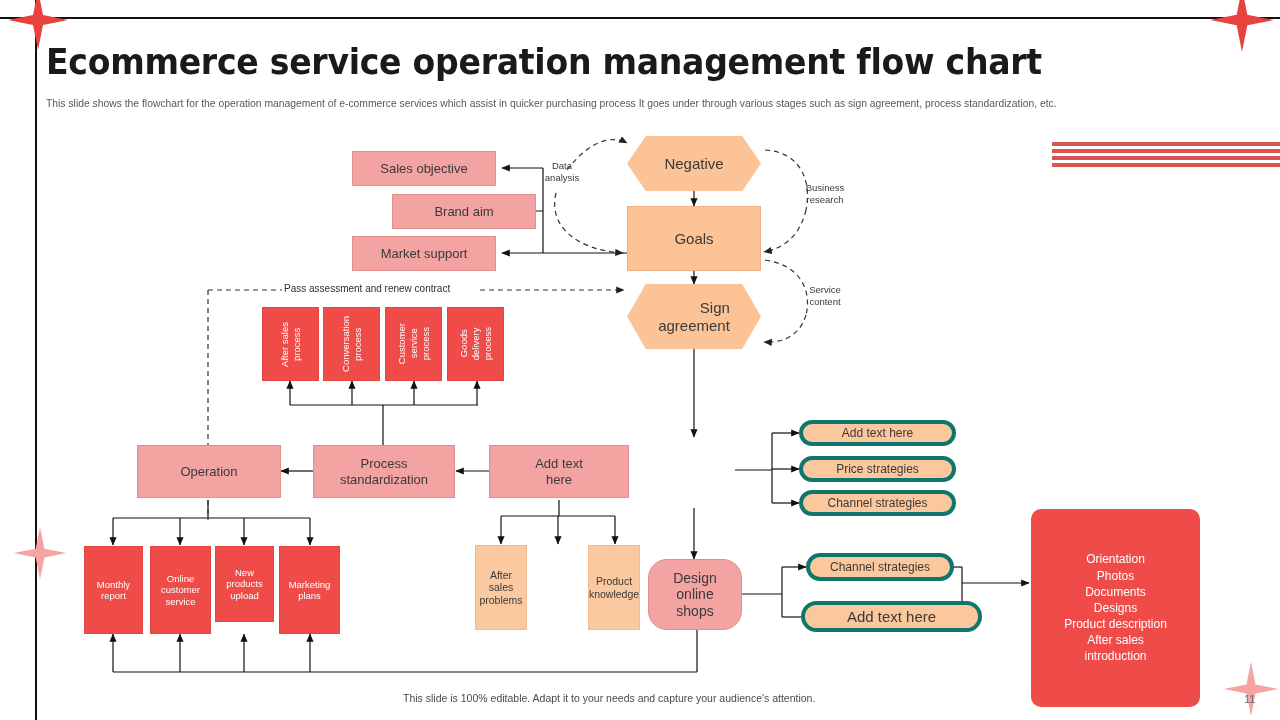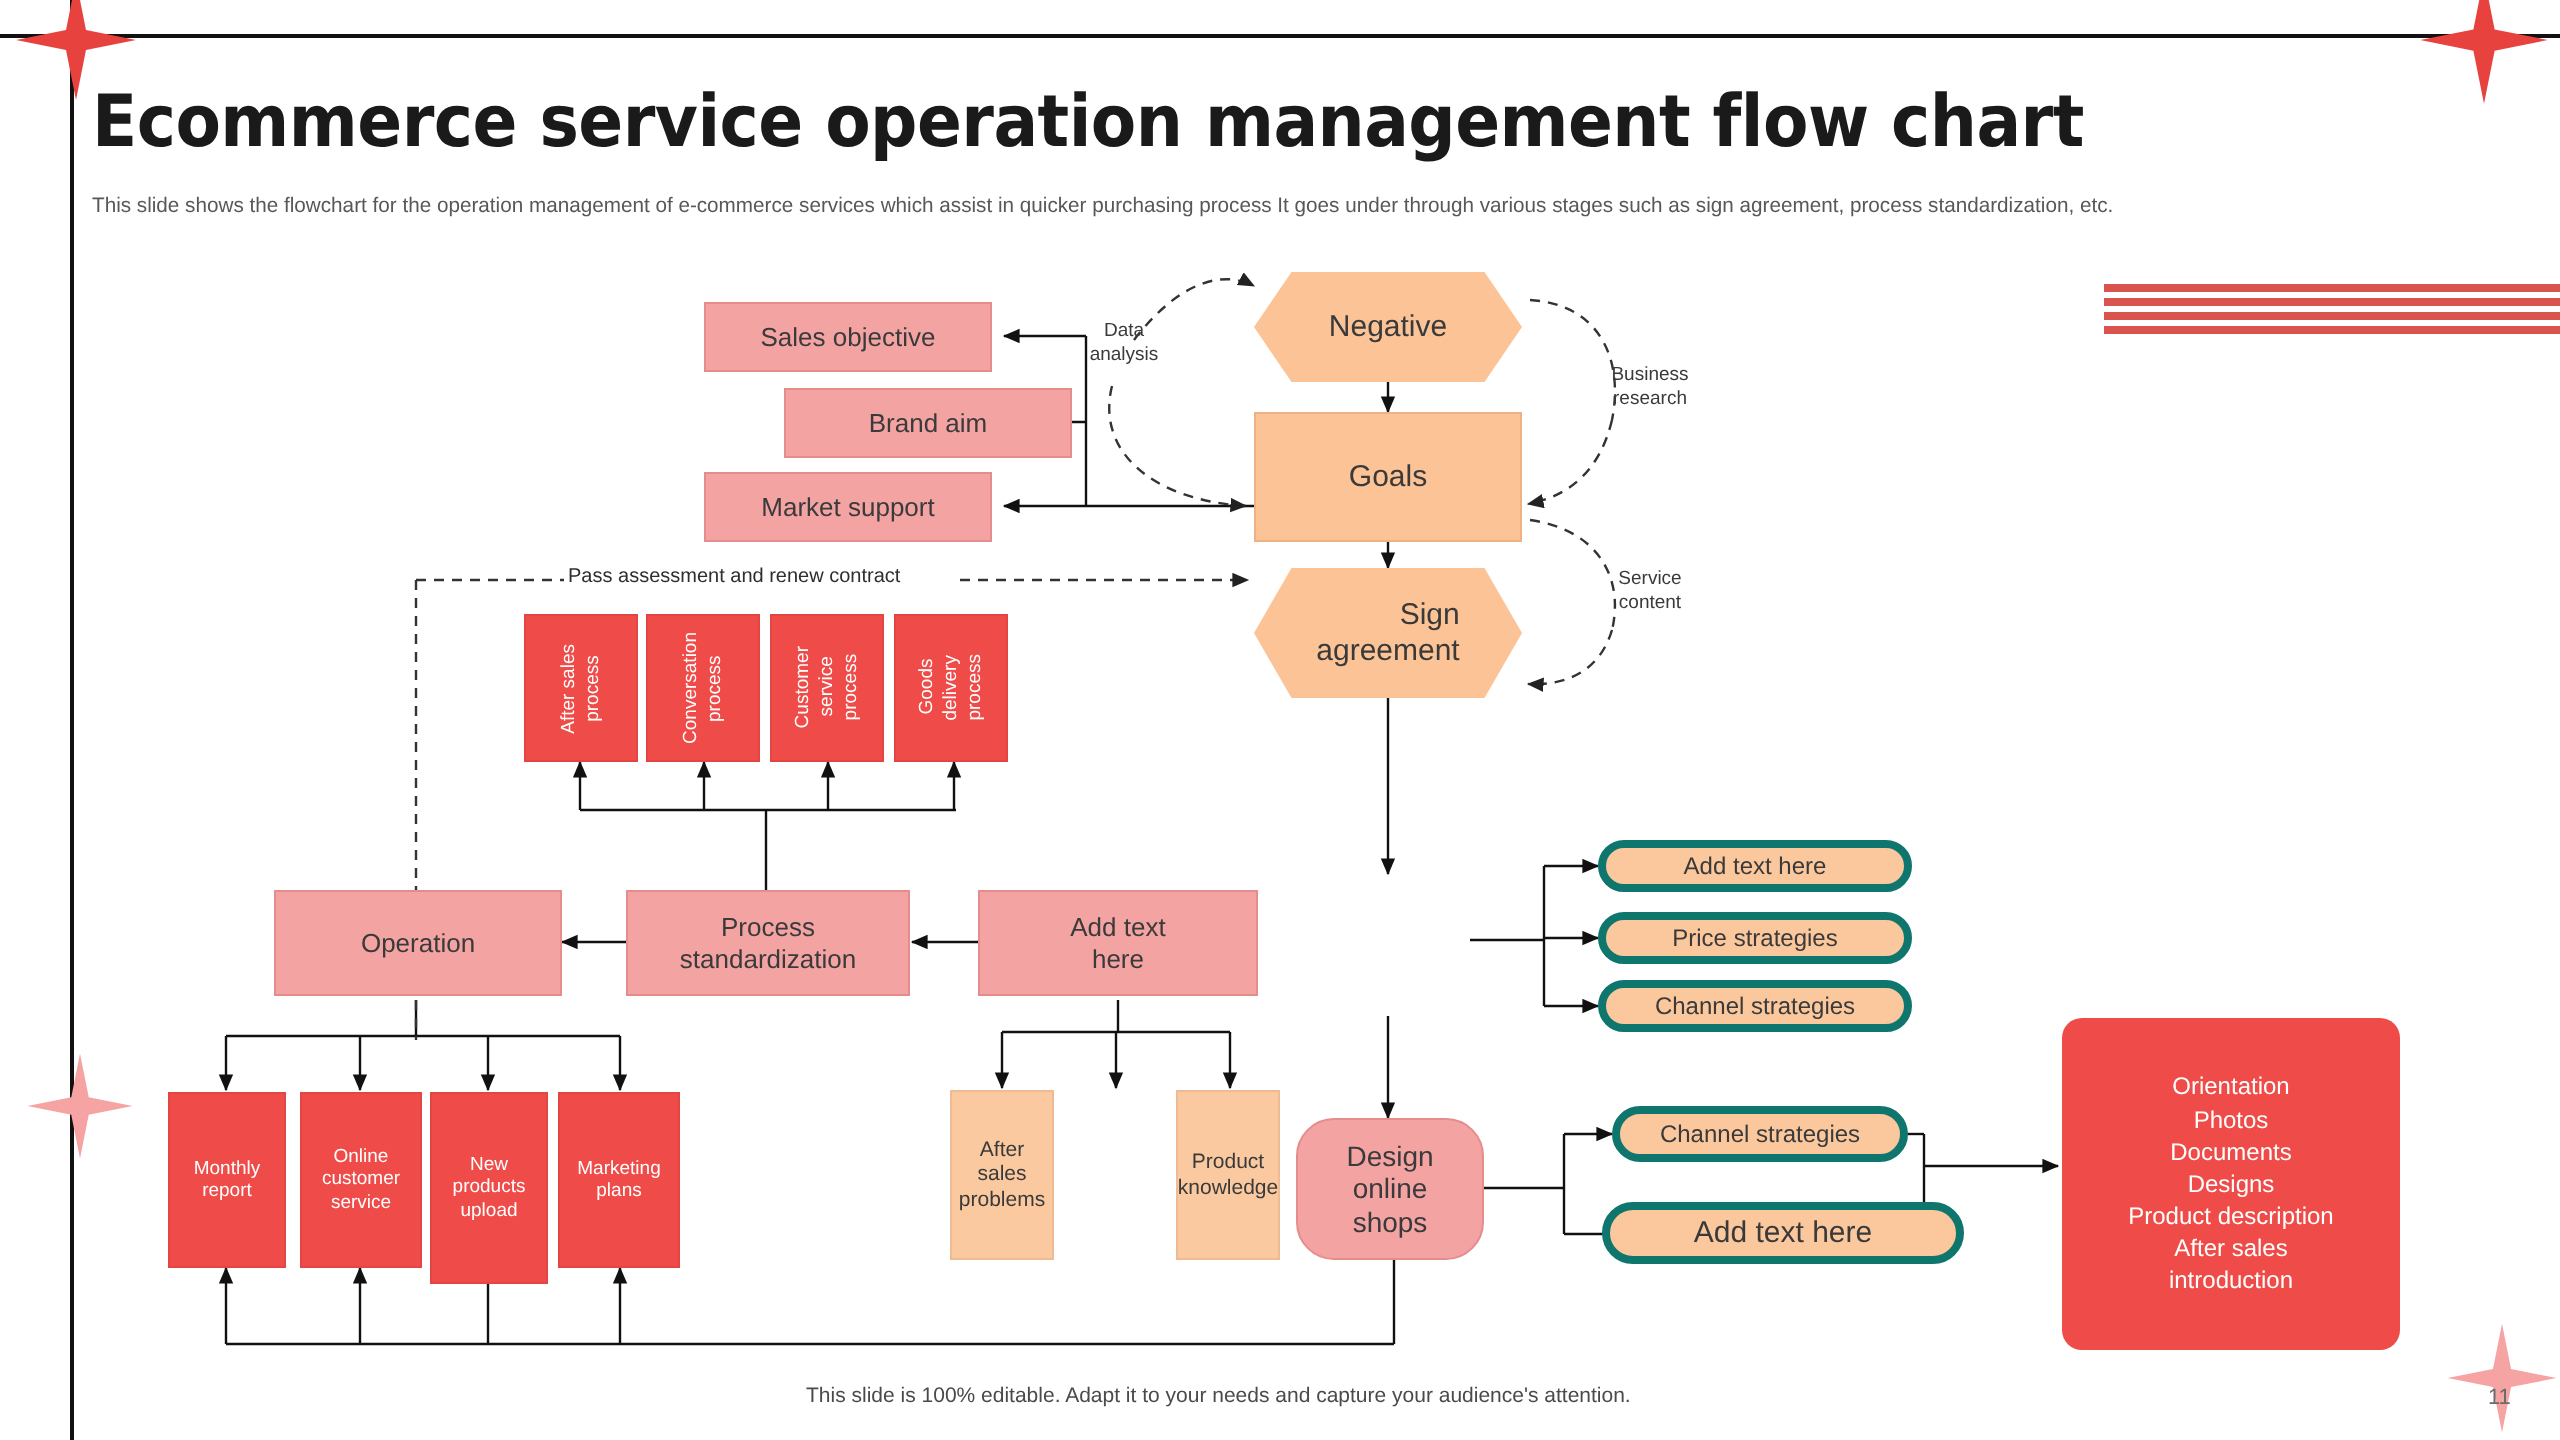--- a/index.html
+++ b/index.html
@@ -278,34 +278,34 @@
   <div class="node pill" style="left:801px;top:601px;width:181px;height:31px;font-size:15px;">
     <span>Add text here</span>
   </div>
 
   <div class="node red" style="left:84px;top:546px;width:59px;height:88px;font-size:9.5px;">
     <span>Monthly<br>report</span>
   </div>
   <div class="node red" style="left:150px;top:546px;width:61px;height:88px;font-size:9.5px;">
     <span>Online<br>customer<br>service</span>
   </div>
-  <div class="node red" style="left:215px;top:546px;width:59px;height:96px;font-size:9.5px;">
+  <div class="node red" style="left:215px;top:546px;width:59px;height:76px;font-size:9.5px;">
     <span>New<br>products<br>upload</span>
   </div>
   <div class="node red" style="left:279px;top:546px;width:61px;height:88px;font-size:9.5px;">
     <span>Marketing<br>plans</span>
   </div>
 
   <div class="node peach-light" style="left:475px;top:545px;width:52px;height:85px;">
     <span>After<br>sales<br>problems</span>
   </div>
   <div class="node peach-light" style="left:588px;top:545px;width:52px;height:85px;">
     <span>Product<br>knowledge</span>
   </div>
 
-  <div class="bigred" style="left:1031px;top:509px;width:169px;height:166px;">
+  <div class="bigred" style="left:1031px;top:509px;width:169px;height:198px;">
     <span>Orientation<br>Photos<br>Documents<br>Designs<br>Product description<br>After sales<br>introduction</span>
   </div>
 
   <div class="footer">This slide is 100% editable. Adapt it to your needs and capture your audience's attention.</div>
   <div class="pagenum">11</div>
 
 </div>
 
 </body></html>

